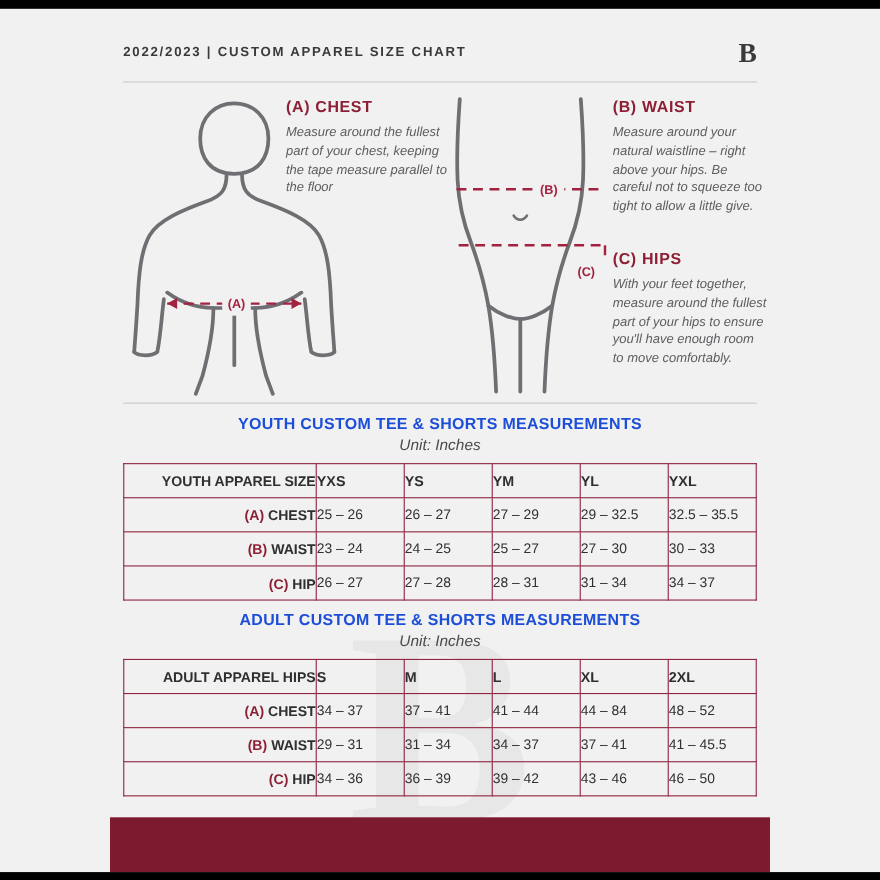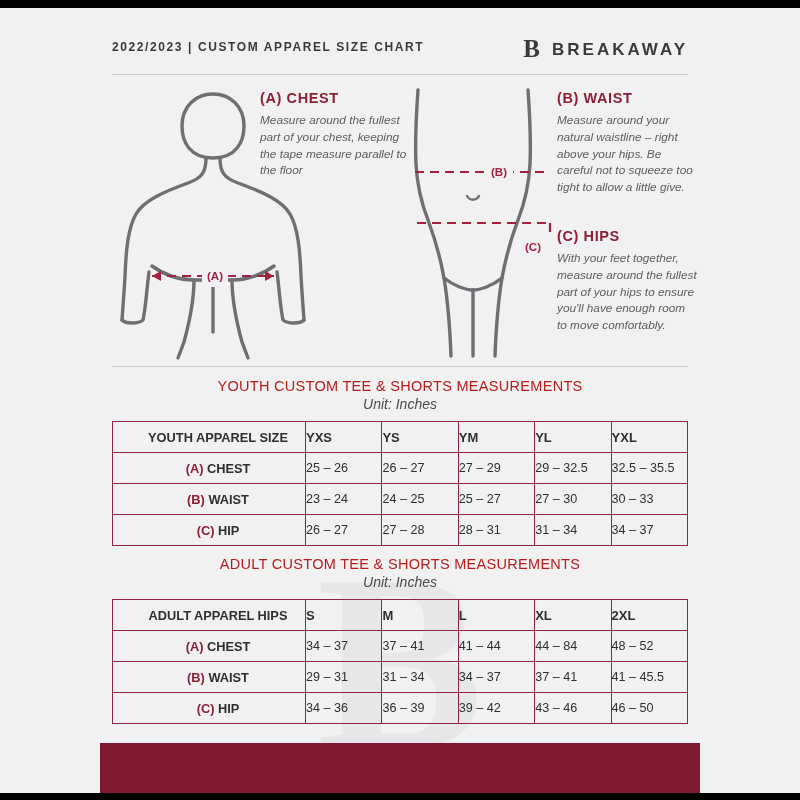--- a/index.html
+++ b/index.html
@@ -123,22 +123,22 @@
     top: 358px;
     width: 576px;
     height: 1px;
     background: #c9c9cb;
   }
 
   
   .tbl-title {
     text-align: center;
     font-size: 14.5px;
-    font-weight: normal;
-    color: #b91c1c;
+    font-weight: bold;
+    color: #1d4ed8;
     letter-spacing: 0.3px;
   }
   .tbl-unit {
     text-align: center;
     font-size: 14px;
     font-style: italic;
     color: #4a4a4e;
     margin-top: 2px;
   }
   table.size {
@@ -149,22 +149,21 @@
   }
   table.size th, table.size td {
     border: 1px solid #8f2440;
     height: 30px;
     font-size: 12.6px;
     color: #2f2f32;
     text-align: left;
     padding: 0;
   }
   table.size th.lbl, table.size td.lbl {
-    text-align: center;
-    padding-left: 18px;
+    text-align: right;
     width: 174px;
     font-weight: bold;
     font-size: 12.8px;
   }
   table.size th {
     font-weight: bold;
     font-size: 13px;
   }
   table.size td {
     font-weight: normal;
@@ -204,21 +203,20 @@
 
 <div class="page">
   <div class="sheet">
 
     <div class="watermark">B</div>
 
     <div class="header">
       <div class="header-title">2022/2023  |  CUSTOM APPAREL SIZE CHART</div>
       <div class="brand">
         <span class="brand-mark">B</span>
-        <span class="brand-name">BREAKAWAY</span>
       </div>
       <div class="hr-top"></div>
     </div>
 
     <div class="illus">
       <svg width="580" height="282" viewBox="0 0 580 282">
         <g fill="none" stroke="#6e6e73" stroke-width="3.4" stroke-linecap="round" stroke-linejoin="round">
 
           <path d="M72 46 C72 26 86 14 103 14 C120 14 134 26 134 46 C134 62 126 78 103 78 C80 78 72 62 72 46 Z"></path>
           <path d="M96 78 C96 92 92 98 78 103 C56 111 34 120 26 134 C18 148 16 170 15 196 C14 214 13 226 12 240"></path>

